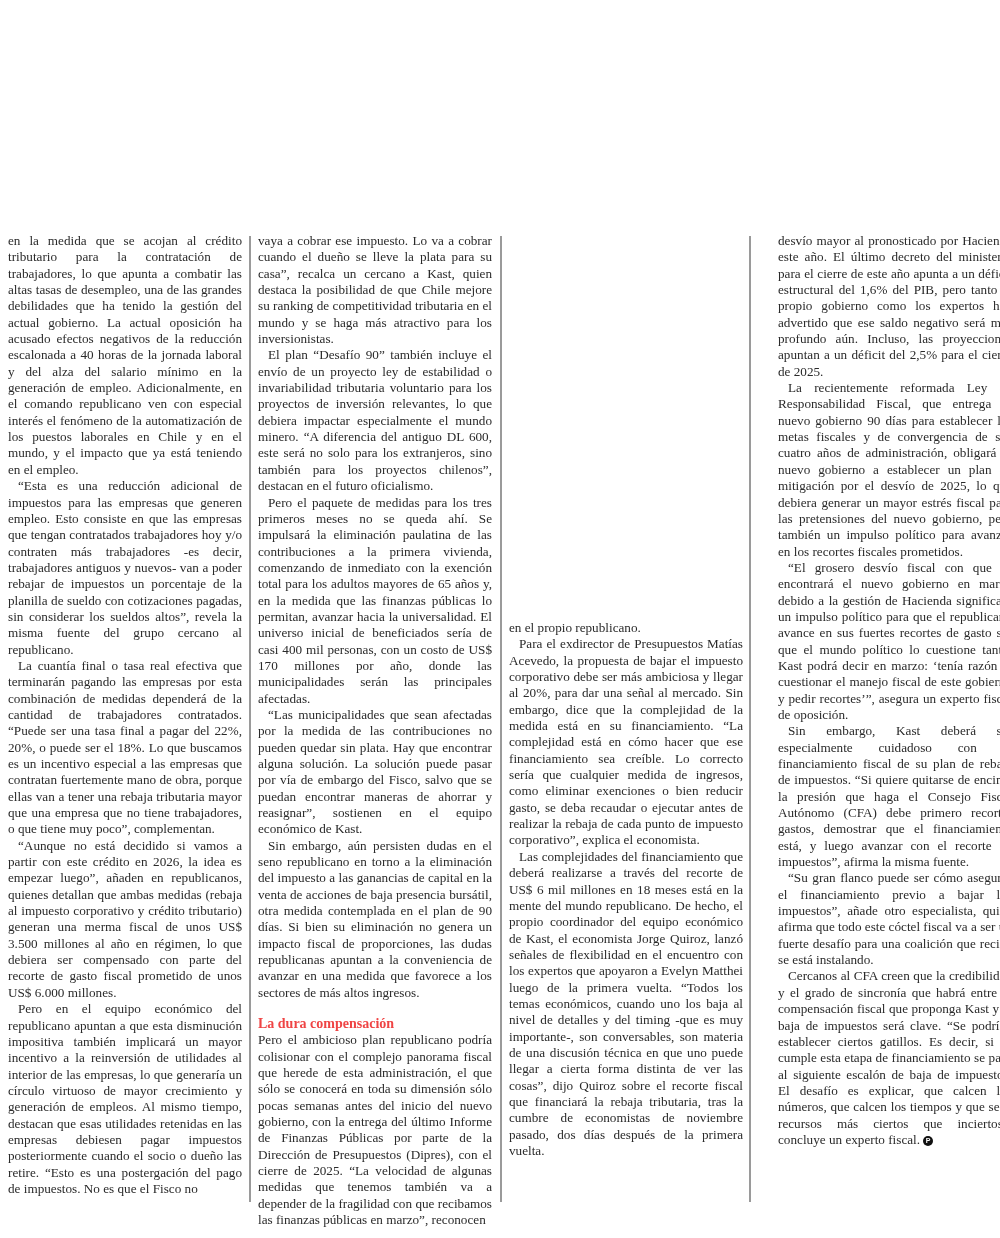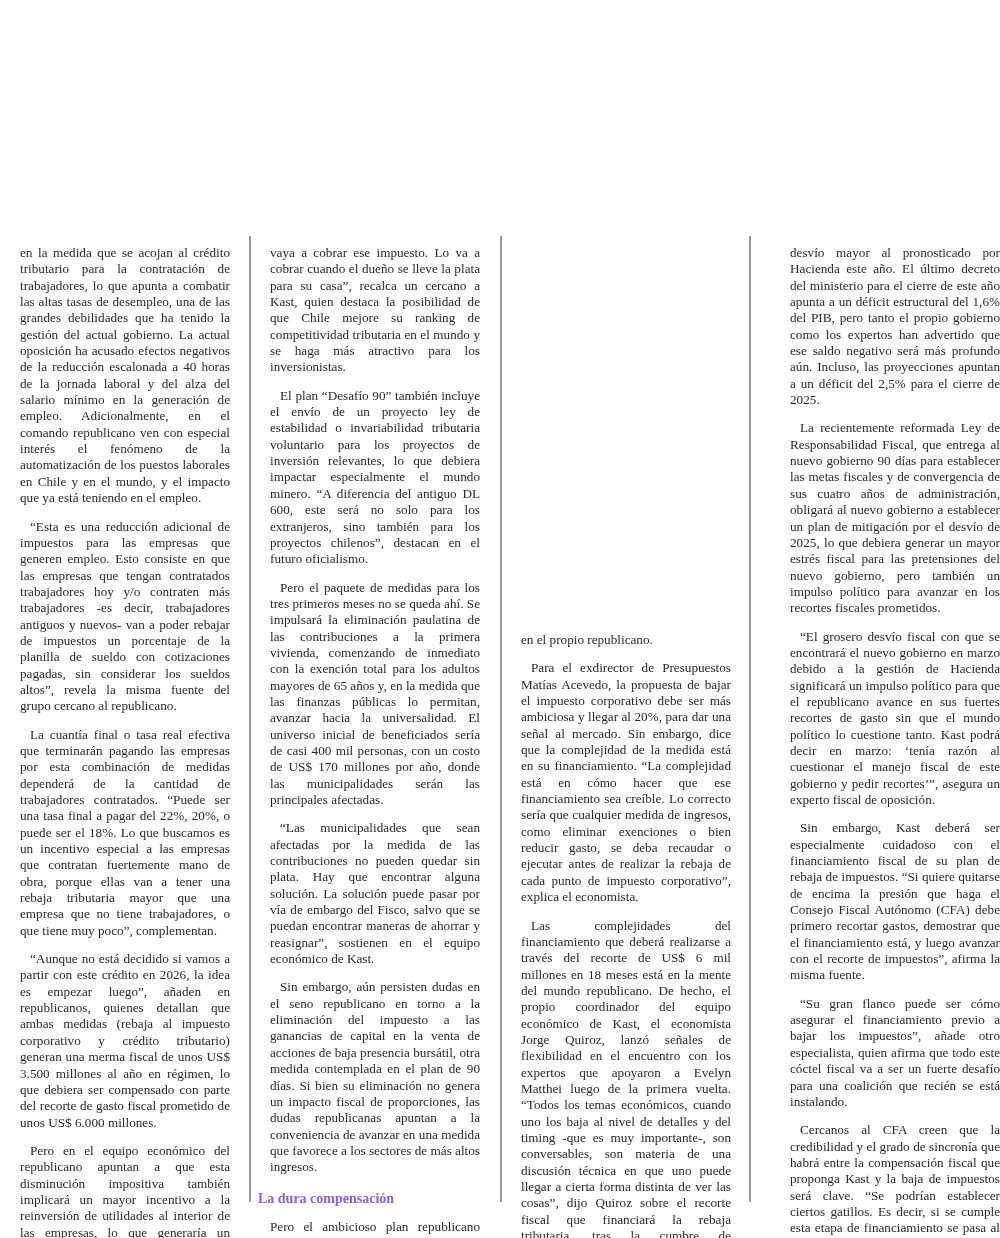--- a/index.html
+++ b/index.html
@@ -8,36 +8,36 @@
     .col {
       position: absolute;
       top: 233px;
       font-family: "Liberation Serif", "DejaVu Serif", serif;
       font-size: 13.2px;
       line-height: 16.35px;
       color: #2a2a2a;
       text-align: justify;
       hyphens: manual;
     }
-    .col p { margin: 12px; text-indent: 0; }
+    .col p { margin: 0; text-indent: 0; }
     .col p.indent { text-indent: 10px; }
     .col1 { left: 8px; width: 234px; }
     .col2 { left: 258px; width: 234px; }
     .col3 { left: 509px; width: 234px; }
     .col4 { left: 778px; width: 234px; }
     .rule { position: absolute; width: 1.5px; background: #9a9a9a; }
     .rule1 { left: 249px; top: 236px; height: 966px; }
     .rule2 { left: 500px; top: 236px; height: 966px; }
     .rule3 { left: 749px; top: 236px; height: 966px; }
     .subhead {
       font-family: "Liberation Serif", "DejaVu Serif", serif;
       font-weight: bold;
       font-size: 14px;
       line-height: 17px;
-      color: #8b5cf6;
+      color: #ef4444;
       margin-top: 14px;
     }
     .pullquote {
       position: absolute;
       left: 520px; top: 234px; width: 200px;
       font-family: "Liberation Sans", "DejaVu Sans", sans-serif;
       font-weight: bold;
       font-size: 16.5px;
       line-height: 19.4px;
       letter-spacing: -0.4px;

